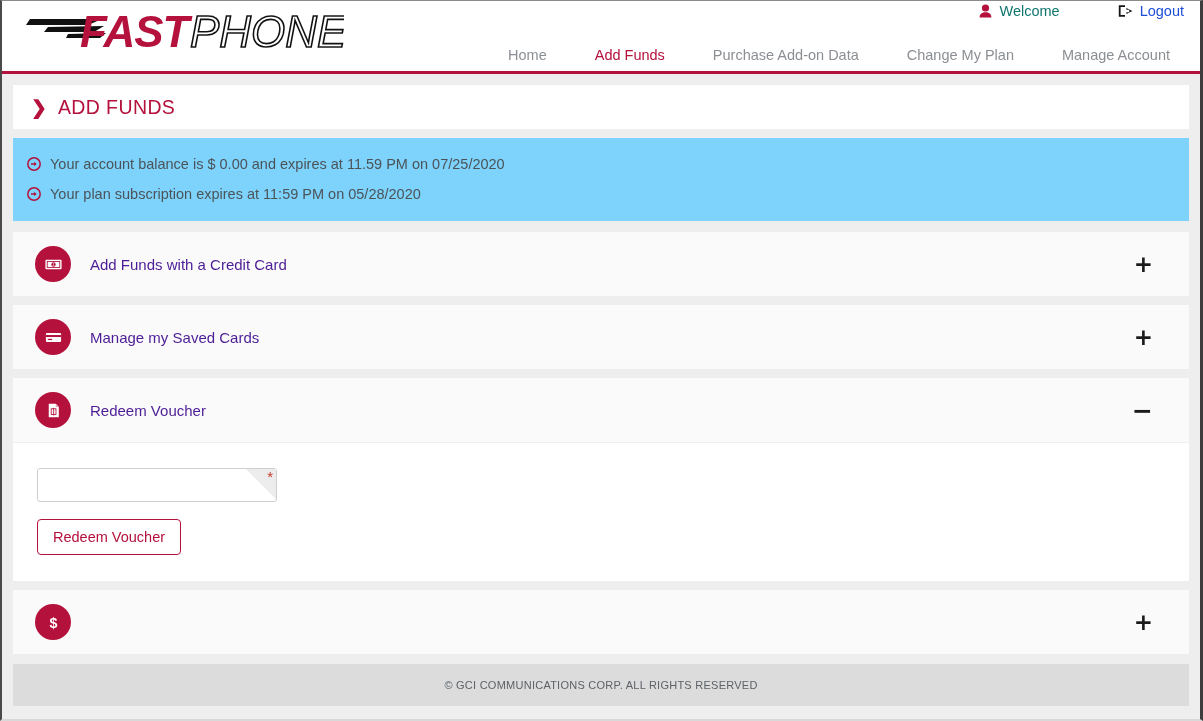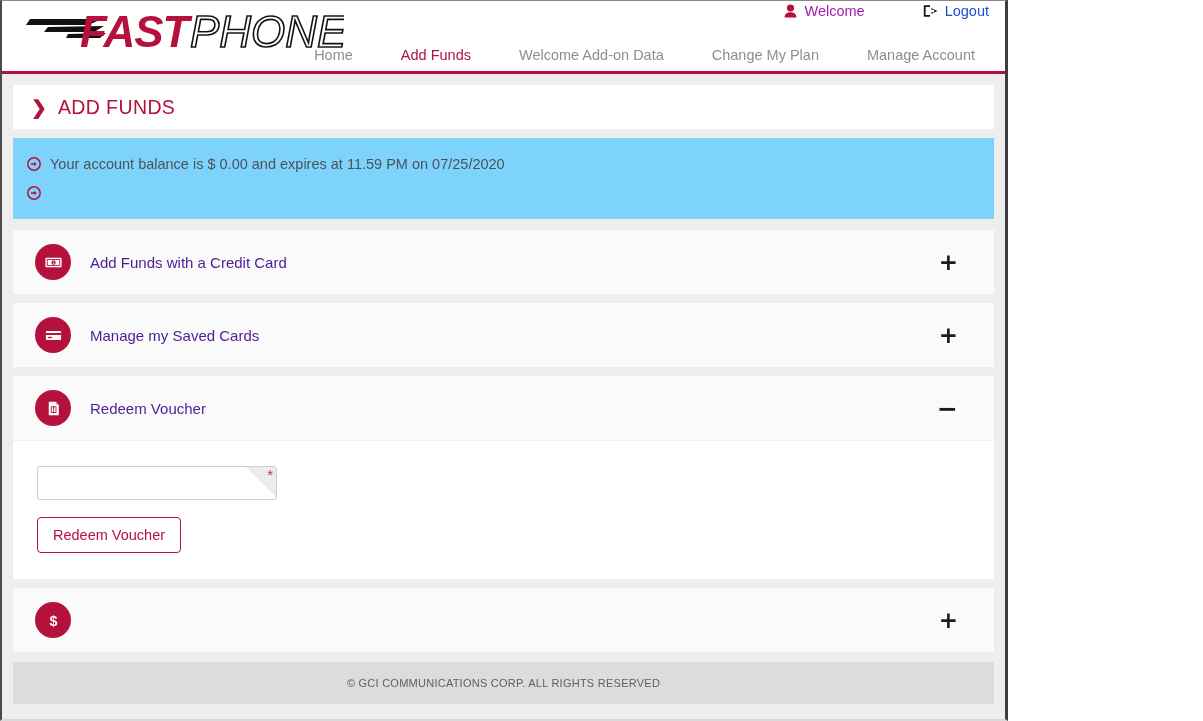--- a/index.html
+++ b/index.html
@@ -10,21 +10,21 @@
   body {
     width: 1203px;
     height: 721px;
     overflow: hidden;
     font-family: "Liberation Sans", sans-serif;
   }
 
   
   .window {
     position: relative;
-    width: 1008px;
+    width: 1203px;
     height: 721px;
     box-sizing: border-box;
     border-left: 2px solid #4a4a4a;
     border-right: 3px solid #3d3d3d;
     border-top: 1px solid #8a8a8a;
     border-bottom: 2px solid #d9d9d9;
     background: #eeeeee;
     overflow: hidden;
   }
 
@@ -56,21 +56,21 @@
     gap: 58px;
     font-size: 14.5px;
   }
   .acct-link {
     display: flex;
     align-items: center;
     gap: 7px;
     text-decoration: none;
     white-space: nowrap;
   }
-  .acct-welcome { color: #a21caf; }
+  .acct-welcome { color: #0f766e; }
   .acct-logout  { color: #1d4ed8; }
   .acct-icon { display: inline-flex; align-items: center; }
 
   
   .mainnav {
     position: absolute;
     right: 14px;
     bottom: 4px;
     display: flex;
     align-items: flex-start;
@@ -288,21 +288,21 @@
             <path d="M8.4 4.0 L8.4 5.8 L11.2 5.8 L11.2 8.2 L8.4 8.2 L8.4 10.0 L14.4 7.0 Z" fill="#16161a"></path>
           </svg>
         </span>
         <span>Logout</span>
       </a>
     </div>
 
     <div class="mainnav">
       <a class="nav-item" href="#">Home</a>
       <a class="nav-item active" href="#">Add Funds</a>
-      <a class="nav-item" href="#">Welcome Add-on Data</a>
+      <a class="nav-item" href="#">Purchase Add-on Data</a>
       <a class="nav-item" href="#">Change My Plan</a>
       <a class="nav-item" href="#">Manage Account</a>
     </div>
   </div>
 
   <div class="page">
 
     <div class="title-card">
       <span class="title-chevron">❯</span>
       <span class="title-text">ADD FUNDS</span>
@@ -320,20 +320,21 @@
         <span>Your account balance is $ 0.00 and expires at 11.59 PM on 07/25/2020</span>
       </div>
       <div class="notice-row">
         <span class="notice-icon">
           <svg width="14" height="14" viewBox="0 0 14 14" xmlns="http://www.w3.org/2000/svg">
             <circle cx="7" cy="7" r="6.2" fill="none" stroke="#b4113c" stroke-width="1.5"></circle>
             <path d="M4 7 L9 7" stroke="#b4113c" stroke-width="1.5"></path>
             <path d="M7.2 4.8 L9.6 7 L7.2 9.2 Z" fill="#b4113c"></path>
           </svg>
         </span>
+        <span>Your plan subscription expires at 11:59 PM on 05/28/2020</span>
       </div>
     </div>
 
     <div class="accordion">
 
       <div class="acc-section">
         <div class="acc-header">
           <span class="acc-badge">
             <svg width="19" height="19" viewBox="0 0 20 20" xmlns="http://www.w3.org/2000/svg">
               <rect x="1.5" y="5" width="17" height="10" rx="1" fill="#ffffff"></rect>

